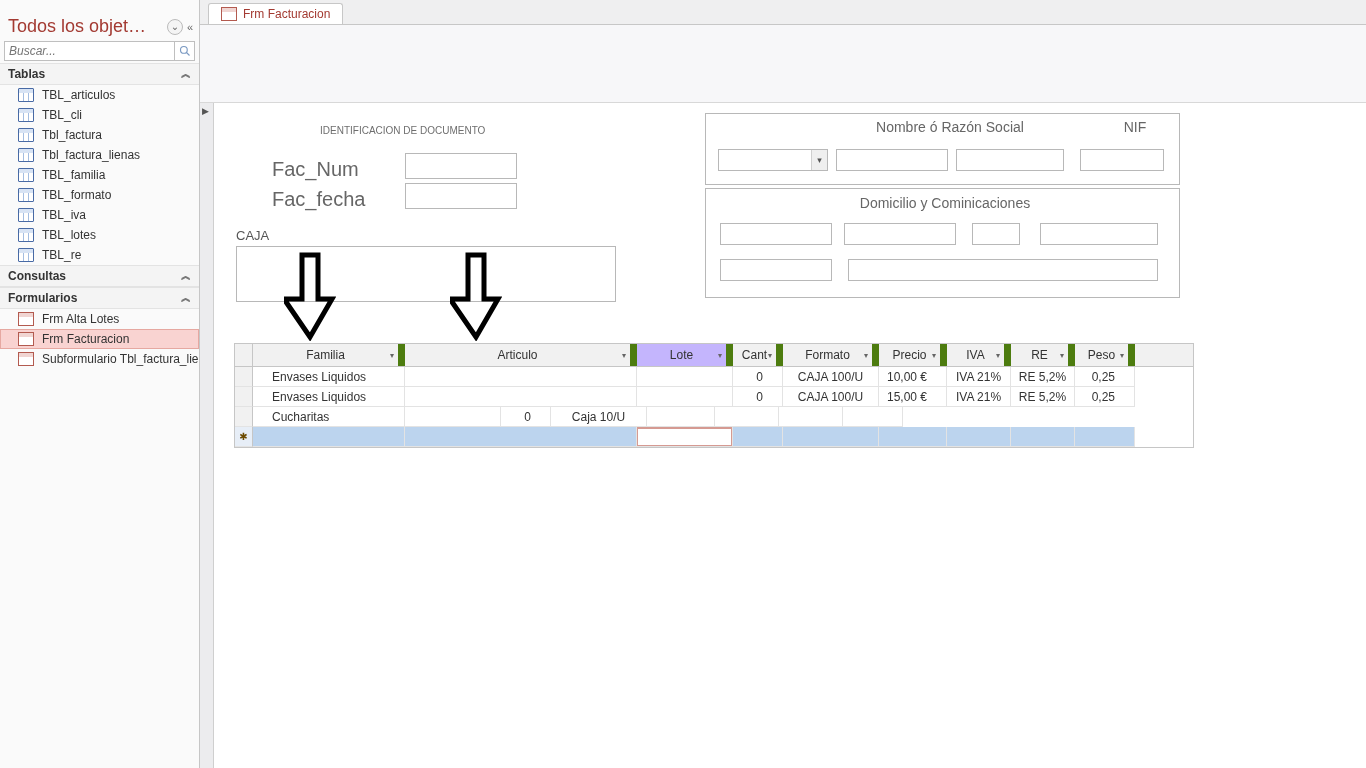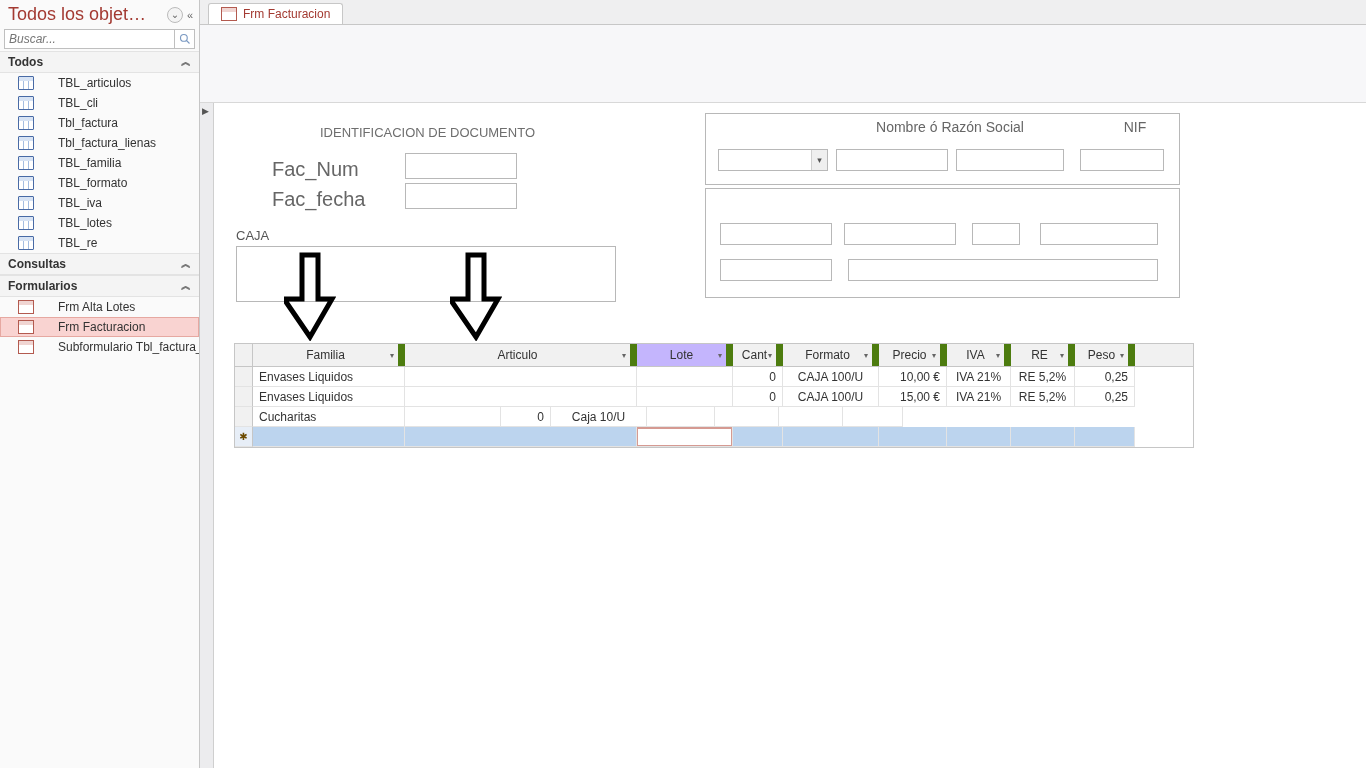--- a/index.html
+++ b/index.html
@@ -18,21 +18,21 @@
   .nav {
     width: 200px;
     border-right: 1px solid #c6c6c6;
     background: #fafafa;
     display: flex;
     flex-direction: column;
   }
   .nav-header {
     display: flex;
     align-items: center;
-    padding: 4px 6px 2px 8px;
+    padding: 16px 6px 2px 8px;
     gap: 4px;
   }
   .nav-title {
     flex: 1;
     color: #a33a32;
     font-size: 18px;
     white-space: nowrap;
     overflow: hidden;
     text-overflow: ellipsis;
   }
@@ -62,21 +62,21 @@
     display:flex;align-items:center;justify-content:space-between;
     padding:3px 8px;
     font-weight:600;
     background:#f4f4f4;
     border-top:1px solid #e3e3e3;
     border-bottom:1px solid #e3e3e3;
     cursor:pointer;
   }
   .chev { font-size:10px;color:#777; }
   .nav-item {
-    display:flex;align-items:center;gap:24px;
+    display:flex;align-items:center;gap:8px;
     padding:3px 10px 3px 18px;
     cursor:pointer;
     white-space:nowrap;overflow:hidden;text-overflow:ellipsis;
   }
   .nav-item.selected { background:#f9d3d1; border:1px solid #e6a8a1; padding:2px 9px 2px 17px; }
   .icon-table, .icon-query, .icon-form {
     width:16px;height:14px;display:inline-block;position:relative;flex:0 0 16px;
   }
   .icon-table {
     border:1px solid #486aa5;border-radius:1px;
@@ -123,21 +123,21 @@
     background:#fff;
   }
   .rec-selector {
     position:absolute;left:0;top:0;width:14px;height:100%;
     background:#ececee;border-right:1px solid #cfcfcf;
   }
   .rec-arrow {
     position:absolute;left:2px;top:3px;font-size:9px;color:#555;
   }
   .section-label {
-    color:#6e6e6e;font-size:13px;position:absolute;
+    color:#6e6e6e;font-size:10px;position:absolute;
   }
   .field-label {
     color:#666;font-size:20px;position:absolute;text-align:left;
   }
   .boxed {
     position:absolute;border:1px solid #b8b8b8;background:#fff;
   }
   .group-frame { position:absolute;border:1px solid #b8b8b8; }
   .group-title {
     color:#666;font-size:14px;position:absolute;text-align:center;
@@ -165,21 +165,21 @@
   }
   .ds-col .dd { position:absolute;right:4px;font-size:8px;color:#666; }
   .ds-col.hl { background:#c4b5fd; }
   .ds-row { display:flex;height:20px; }
   .ds-rowhead {
     width:18px;border-right:1px solid #c6c6c6;border-bottom:1px solid #e3e3e3;
     background:#f1f1f1;display:flex;align-items:center;justify-content:center;font-size:10px;color:#6b4a00;
   }
   .ds-cell {
     border-right:1px solid #e3e3e3;border-bottom:1px solid #e3e3e3;
-    display:flex;align-items:center;padding:0 6px;font-size:12px;color:#333;
+    display:flex;align-items:center;padding:0 19px;font-size:12px;color:#333;
     overflow:hidden;white-space:nowrap;
   }
   .ds-cell.num { justify-content:flex-end; }
   .ds-cell.center { justify-content:center; }
   .ds-row.selected .ds-cell { background:#bcd4ee; }
   .ds-row.selected .ds-rowhead { background:#e7eef7; }
   .lote-editor {
     border:1px solid #d59a92;outline:1px solid #d59a92;background:#fff;
     height:18px;margin:0;display:flex;align-items:center;width:100%;
   }
@@ -203,21 +203,21 @@
       <input class="search-input" placeholder="Buscar..." style="">
       <div class="search-btn">
         <svg width="12" height="12" viewBox="0 0 16 16">
             <circle cx="6.5" cy="6.5" r="4.5" fill="none" stroke="#7a99c2" stroke-width="1.5"></circle>
             <line x1="10" y1="10" x2="14" y2="14" stroke="#7a99c2" stroke-width="1.5"></line>
           </svg>
       </div>
     </div>
 
     <div class="group-header">
-      <span>Todos</span>
+      <span>Tablas</span>
       <span class="chev">︽</span>
     </div>
     <div id="tablas-list">
         <div class="nav-item">
           <span class="icon-table"></span>
           <span>TBL_articulos</span>
         </div>
         <div class="nav-item">
           <span class="icon-table"></span>
           <span>TBL_cli</span>
@@ -305,20 +305,21 @@
       <div class="group-title" style="left:910px;top:16px;width:50px">NIF</div>
       <div class="combo" style="left:518px;top:46px;width:110px;height:22px">
         <div style="flex:1"></div>
           <div class="combo-btn">▾</div>
       </div>
       <div class="boxed" style="left:636px;top:46px;width:112px;height:22px"></div>
       <div class="boxed" style="left:756px;top:46px;width:108px;height:22px"></div>
       <div class="boxed" style="left:880px;top:46px;width:84px;height:22px"></div>
 
       <div class="group-frame" style="left:505px;top:85px;width:475px;height:110px"></div>
+      <div class="group-title" style="left:600px;top:92px;width:290px">Domicilio y Cominicaciones</div>
       <div class="boxed" style="left:520px;top:120px;width:112px;height:22px"></div>
       <div class="boxed" style="left:644px;top:120px;width:112px;height:22px"></div>
       <div class="boxed" style="left:772px;top:120px;width:48px;height:22px"></div>
       <div class="boxed" style="left:840px;top:120px;width:118px;height:22px"></div>
       <div class="boxed" style="left:520px;top:156px;width:112px;height:22px"></div>
       <div class="boxed" style="left:648px;top:156px;width:310px;height:22px"></div>
 
       <svg class="big-arrow" style="left:84px;top:148px" viewBox="0 0 52 90">
         <path d="M18 4 h16 v44 h14 L26 86 0 48 h18 z" fill="none" stroke="#000" stroke-width="5"></path>
       </svg>

